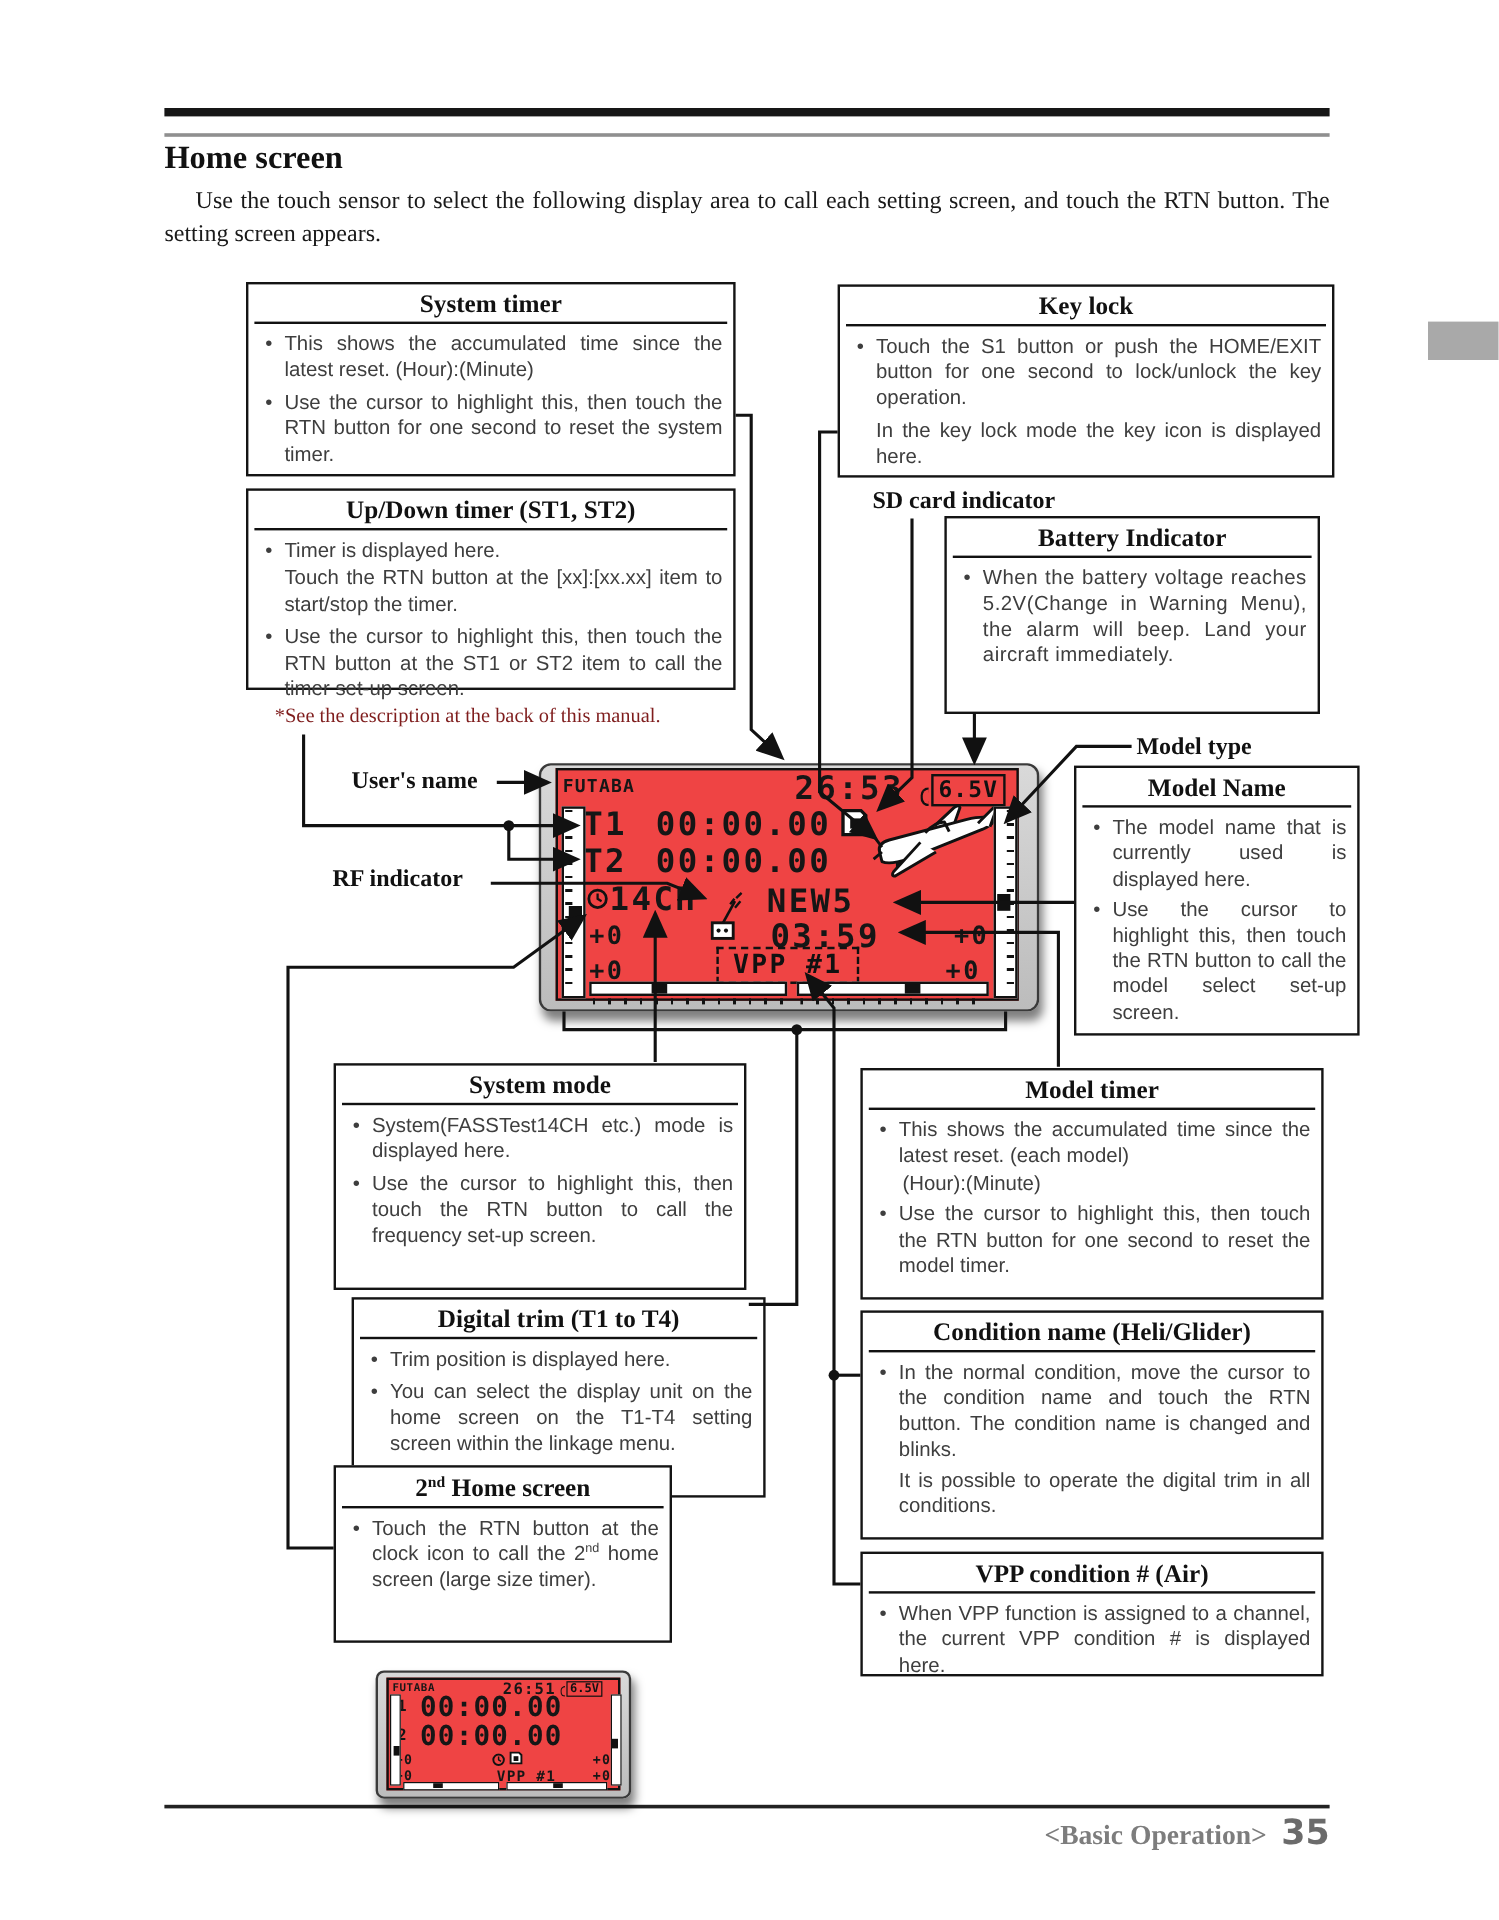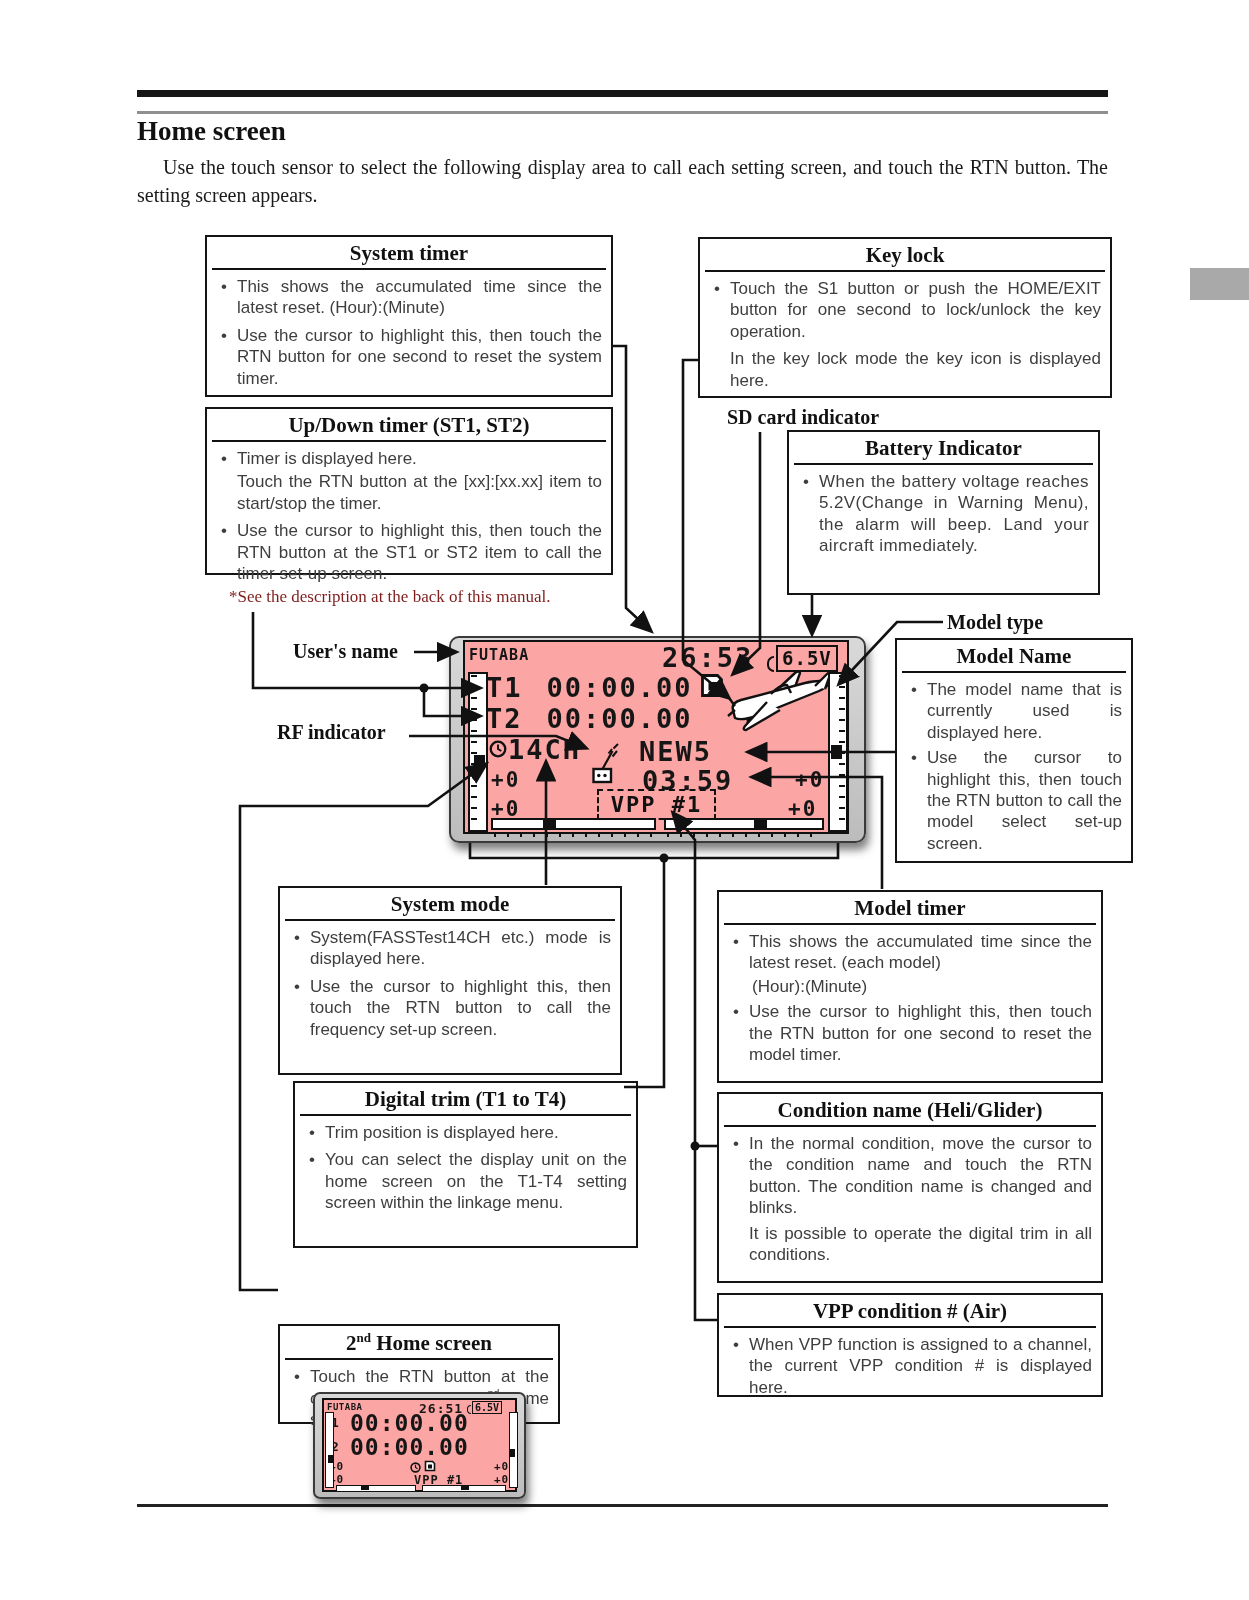--- a/index.html
+++ b/index.html
@@ -20,21 +20,21 @@
   .para{position:relative;font-size:17px;line-height:1.26;color:#3e3e3e;text-align:justify;
         padding-left:21px;margin-bottom:6px}
   .para.b::before{content:"•";position:absolute;left:5px;top:0;color:#3e3e3e}
   .fnote{font-family:"Liberation Serif",serif;font-size:17px;color:#7f1d1d;padding:0 4px 2px 13px}
   .plabel{position:absolute;font-family:"Liberation Serif",serif;font-weight:bold;font-size:20px;
           color:#111;z-index:10;white-space:nowrap}
   .sup{vertical-align:super;font-size:0.62em}
   .lcd-bezel{position:absolute;background:linear-gradient(180deg,#d9d9d9,#bcbcbc);
              border:2.5px solid #3a3a3a;border-radius:10px;
              box-shadow:3px 7px 8px rgba(0,0,0,.5);z-index:10}
-  .lcd-screen{position:absolute;background:#fca5a5;border:2.5px solid #111;z-index:11;overflow:visible}
+  .lcd-screen{position:absolute;background:#ef4444;border:2.5px solid #111;z-index:11;overflow:visible}
   .lcdtxt{position:absolute;font-family:"DejaVu Sans Mono",monospace;font-weight:bold;
           color:#161616;white-space:nowrap;letter-spacing:2px;line-height:1}
   .lcdrow{position:absolute;display:flex;font-family:"DejaVu Sans Mono",monospace;font-weight:bold;
           color:#161616;white-space:nowrap;letter-spacing:2px;line-height:1}
   .icon{position:absolute}
   .batt{position:absolute;display:flex;align-items:flex-end;font-family:"DejaVu Sans Mono",monospace;
         font-weight:bold;color:#111}
   .nub{width:7px;height:16px;border:2.5px solid #111;border-right:none;
        border-radius:8px 0 0 8px;margin-right:2px}
   .batt .bx{border:2.5px solid #111;padding:1px 4px;line-height:1.1;letter-spacing:1px}
@@ -137,21 +137,21 @@
   </div>
 
   <div class="box" style="left:717px;top:1092px;width:386px;height:191px">
     <div class="bt">Condition name (Heli/Glider)</div>
     <div class="bp">
       <div class="para b" style="margin-bottom:4px">In the normal condition, move the cursor to the condition name and touch the RTN button. The condition name is changed and blinks.</div>
       <div class="para">It is possible to operate the digital trim in all conditions.</div>
     </div>
   </div>
 
-  <div class="box" style="left:278px;top:1324px;width:282px;height:100px">
+  <div class="box" style="left:278px;top:1221px;width:282px;height:148px">
     <div class="bt"><span>2</span><span class="sup">nd</span><span> Home screen</span></div>
     <div class="bp">
       <div class="para b"><span>Touch the RTN button at the clock icon to call the 2</span><span class="sup">nd</span><span> home screen (large size timer).</span></div>
     </div>
   </div>
 
   <div class="box" style="left:717px;top:1293px;width:386px;height:104px">
     <div class="bt">VPP condition # (Air)</div>
     <div class="bp">
       <div class="para b">When VPP function is assigned to a channel, the current VPP condition # is displayed here.</div>
@@ -315,14 +315,18 @@
       <path d="M278 1290 H240 V806 H428 L486 764" marker-end="url(#ah)"></path>
     </g>
     <g fill="#111">
       <circle cx="424" cy="688" r="4.5"></circle>
       <circle cx="664" cy="858" r="4.5"></circle>
       <circle cx="695" cy="1146" r="4.5"></circle>
     </g>
   </svg>
 
   <div class="rule" style="left:137px;top:1504px;width:971px;height:2.5px;background:#222"></div>
+  <div class="footer" style="left:400px;top:1510px;width:708px;text-align:right">
+    <span style="font-weight:bold;font-size:23px">&lt;Basic Operation&gt;</span>
+    <span style="font-family:'DejaVu Sans',sans-serif;font-weight:bold;font-size:29px;color:#6b6b6b;margin-left:8px">35</span>
+  </div>
 
 </div>
 
 </body></html>

